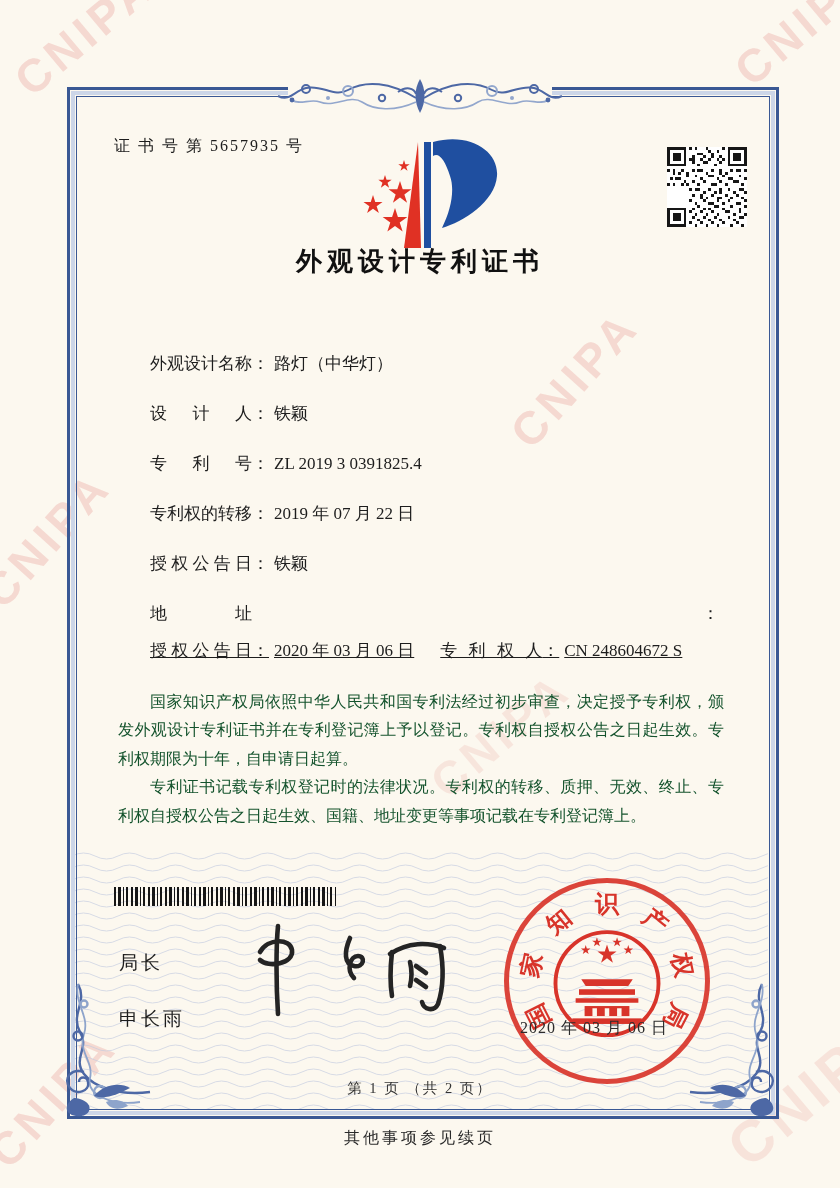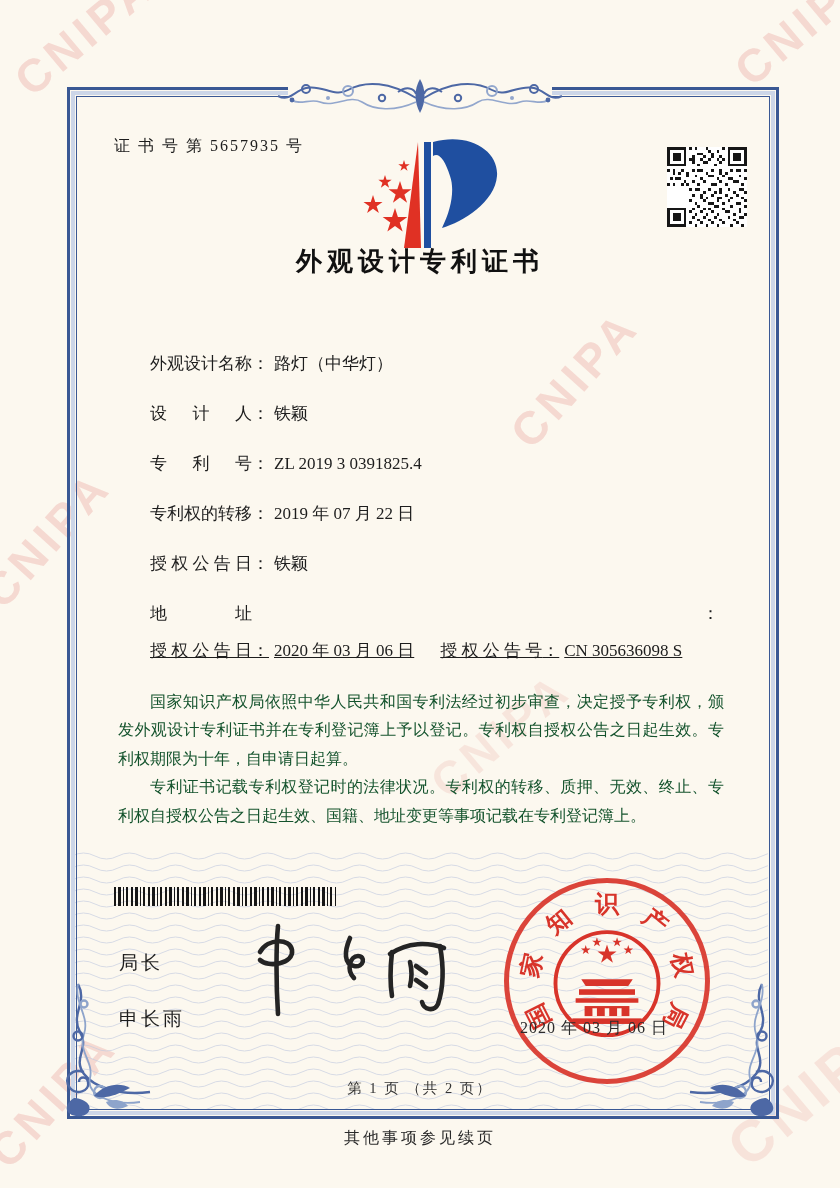--- a/index.html
+++ b/index.html
@@ -235,23 +235,23 @@
       <span class="flabel">地址</span>
         <span class="fcolon">：</span>
     </div>
     <div class="frow grant">
       <span class="fgroup">
         <span class="flabel">授权公告日</span>
           <span class="fcolon">：</span>
         <span class="fvalue">2020 年 03 月 06 日</span>
       </span>
       <span class="fgroup">
-        <span class="flabel">授权公告号</span>
+        <span class="flabel">专利权人</span>
           <span class="fcolon">：</span>
-        <span class="fvalue">CN 305636098 S</span>
+        <span class="fvalue">CN 248604672 S</span>
       </span>
     </div>
   </div>
 
   <div class="paras">
     <p>国家知识产权局依照中华人民共和国专利法经过初步审查，决定授予专利权，颁发外观设计专利证书并在专利登记簿上予以登记。专利权自授权公告之日起生效。专利权期限为十年，自申请日起算。</p>
     <p>专利证书记载专利权登记时的法律状况。专利权的转移、质押、无效、终止、专利权自授权公告之日起生效、国籍、地址变更等事项记载在专利登记簿上。</p>
   </div>
 
   <div class="barcode"></div>

